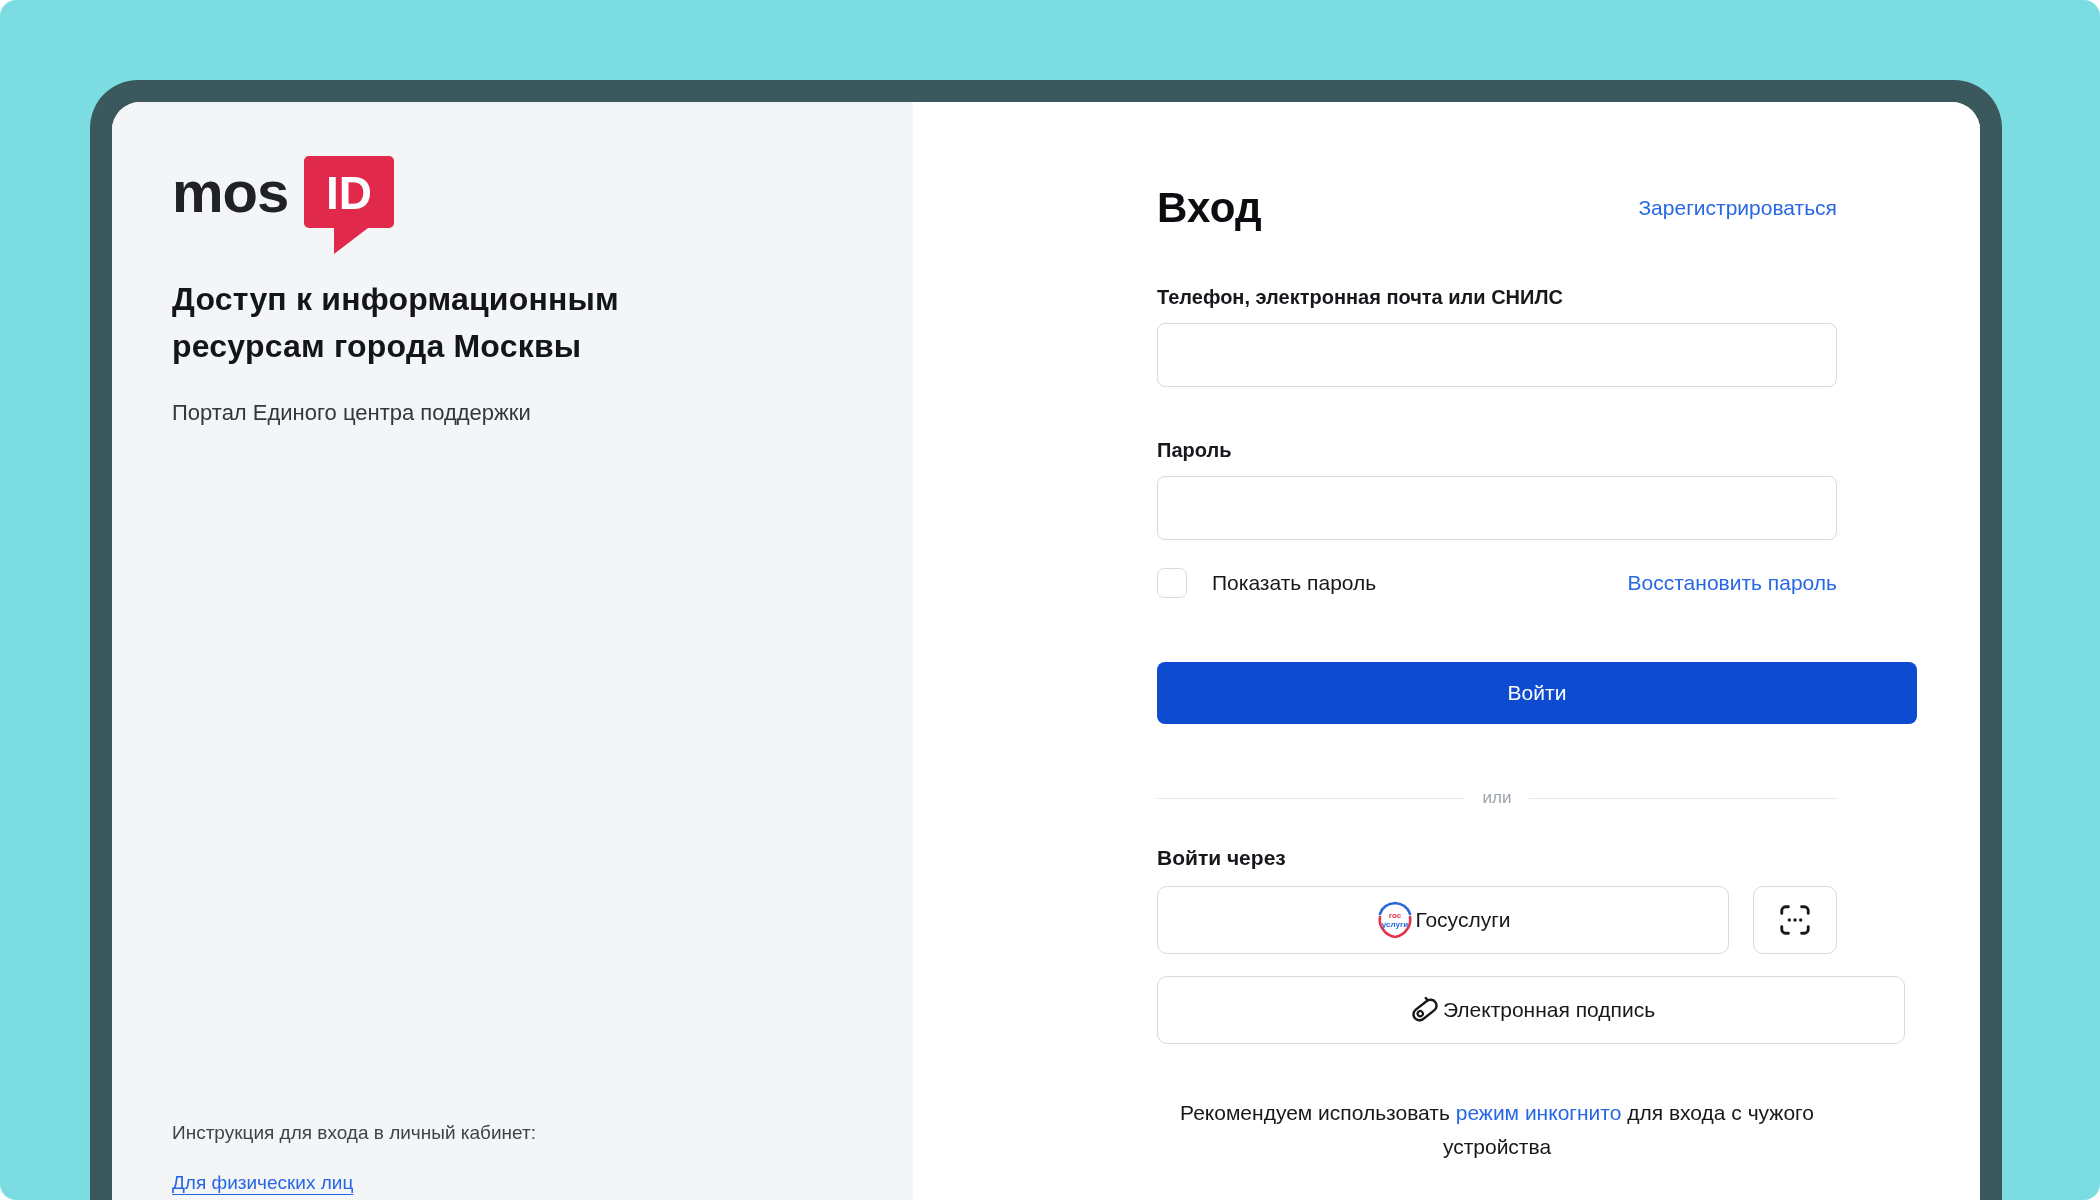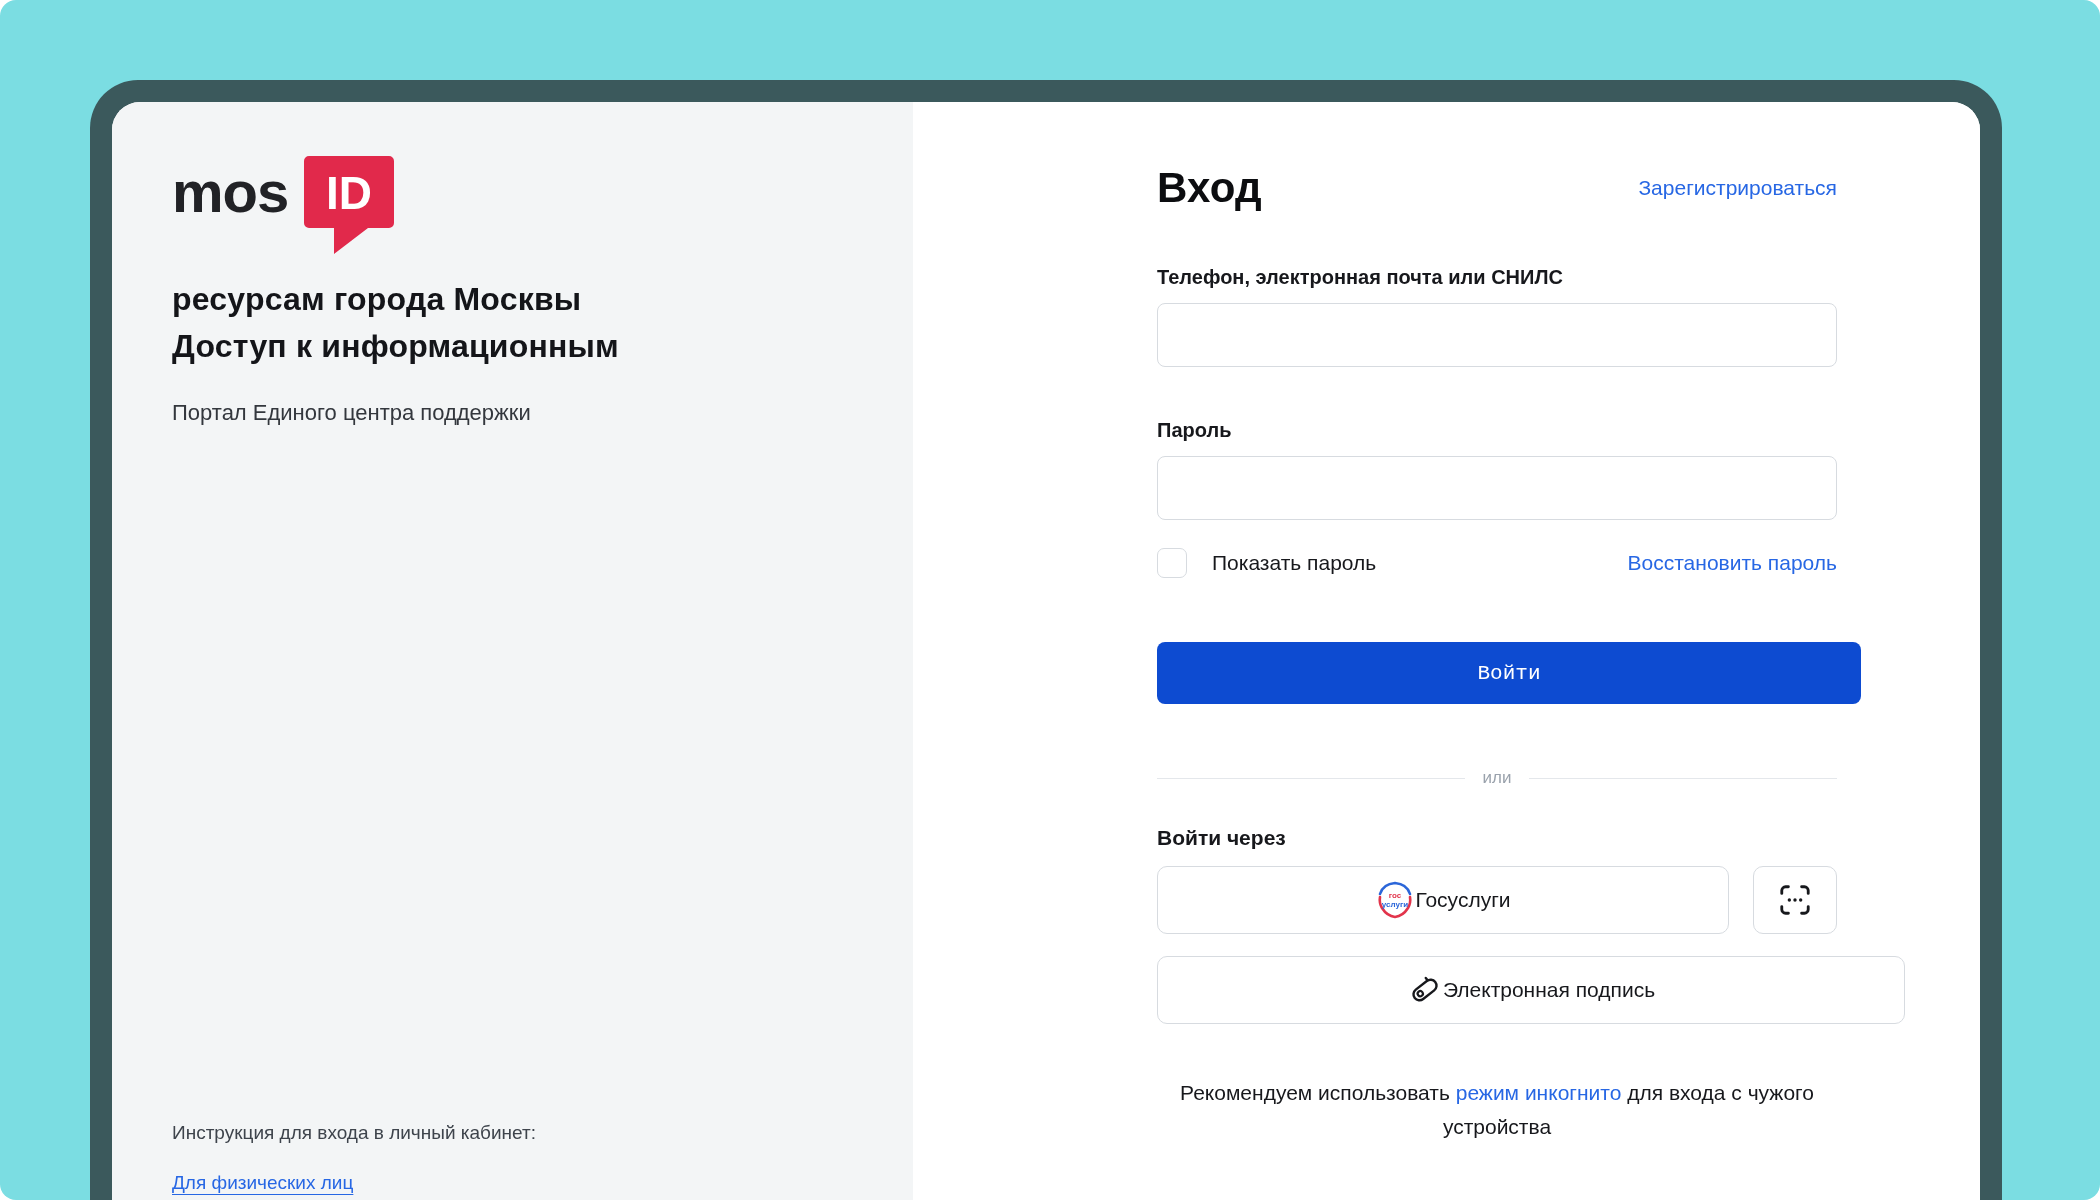--- a/index.html
+++ b/index.html
@@ -27,32 +27,32 @@
   .logo-text{font-size:58px;font-weight:600;color:#212226;letter-spacing:-1px;line-height:96px;}
   .logo-badge{margin-top:12px;}
   .left-title{margin-top:14px;font-size:32px;line-height:47px;font-weight:700;color:#141519;letter-spacing:.2px;}
   .left-subtitle{margin-top:30px;font-size:22px;color:#33373d;}
   .left-footer{position:absolute;left:60px;top:1020px;width:600px;}
   .footer-label{font-size:19px;color:var(--ink2);}
   .footer-link{display:inline-block;margin-top:28px;font-size:19px;color:var(--link);text-decoration:underline;text-underline-offset:5px;cursor:pointer;}
 
   
   .right{flex:1;height:100%;background:#ffffff;}
-  .form{width:680px;margin-left:244px;padding-top:60px;}
+  .form{width:680px;margin-left:244px;padding-top:80px;}
   .form-header{display:flex;justify-content:space-between;align-items:center;height:52px;}
   .form-title{font-size:42px;font-weight:800;color:#0c0d10;letter-spacing:.3px;}
   .register-link{font-size:21px;color:var(--link);cursor:pointer;}
   .field-label{margin-top:52px;font-size:20px;font-weight:700;color:var(--ink);}
   .text-input{display:block;width:680px;height:64px;margin-top:14px;border:1px solid var(--border);border-radius:8px;background:#fff;font-size:22px;padding:0 20px;color:var(--ink);outline:none;font-family:"Liberation Sans",sans-serif;}
   .password-row{margin-top:28px;display:flex;justify-content:space-between;align-items:center;}
   .checkbox-group{display:flex;align-items:center;gap:25px;}
   .checkbox{width:30px;height:30px;border:1px solid var(--border);border-radius:7px;background:#fff;cursor:pointer;}
   .checkbox-label{font-size:21px;font-weight:500;color:var(--ink);}
   .restore-link{font-size:21px;color:var(--link);cursor:pointer;}
-  .submit-btn{margin-top:64px;width:704px;height:62px;background:var(--btn);color:#ffffff;font-size:21px;font-weight:500;border:none;border-radius:8px;cursor:pointer;font-family:Liberation Mono, monospace;display:flex;align-items:center;justify-content:center;}
+  .submit-btn{margin-top:64px;width:760px;height:62px;background:var(--btn);color:#ffffff;font-size:21px;font-weight:500;border:none;border-radius:8px;cursor:pointer;font-family:Liberation Sans, sans-serif;display:flex;align-items:center;justify-content:center;}
   .divider{margin-top:64px;display:flex;align-items:center;justify-content:center;}
   .divider .line{flex:1;height:1px;background:var(--divider);}
   .divider .or{margin:0 18px;font-size:17px;color:var(--muted);}
   .social-label{margin-top:38px;font-size:21px;font-weight:700;color:var(--ink);}
   .social-row{margin-top:16px;display:flex;gap:24px;}
   .outline-btn{display:flex;align-items:center;justify-content:center;gap:0;height:68px;background:#fff;border:1px solid var(--border);border-radius:10px;cursor:pointer;font-size:21px;color:var(--ink);font-weight:500;font-family:"Liberation Sans",sans-serif;}
   .gos-btn{flex:1;}
   .qr-btn{width:84px;flex:none;}
   .esign-btn{margin-top:22px;width:748px;}
   .hint{margin:52px auto 0 auto;width:640px;text-align:center;font-size:21px;line-height:34px;color:var(--ink);}
@@ -69,22 +69,22 @@
         <div class="logo-row">
           <span class="logo-text">mos</span>
           <span class="logo-badge">
             <svg width="90" height="104" viewBox="0 0 90 104">
               <path d="M5 0 H85 a5 5 0 0 1 5 5 V67 a5 5 0 0 1 -5 5 H64 L30 98 V72 H5 a5 5 0 0 1 -5 -5 V5 a5 5 0 0 1 5 -5 Z" fill="#E1294B"></path>
               <text x="45" y="53" text-anchor="middle" font-family="Liberation Sans, sans-serif" font-size="46" font-weight="800" fill="#ffffff">ID</text>
             </svg>
           </span>
         </div>
         <div class="left-title">
+          <div>Доступ к информационным</div>
           <div>ресурсам города Москвы</div>
-          <div>Доступ к информационным</div>
         </div>
         <div class="left-subtitle">Портал Единого центра поддержки</div>
         <div class="left-footer">
           <div class="footer-label">Инструкция для входа в личный кабинет:</div>
           <a class="footer-link">Для физических лиц</a>
         </div>
       </div>
 
       <div class="right">
         <div class="form">

